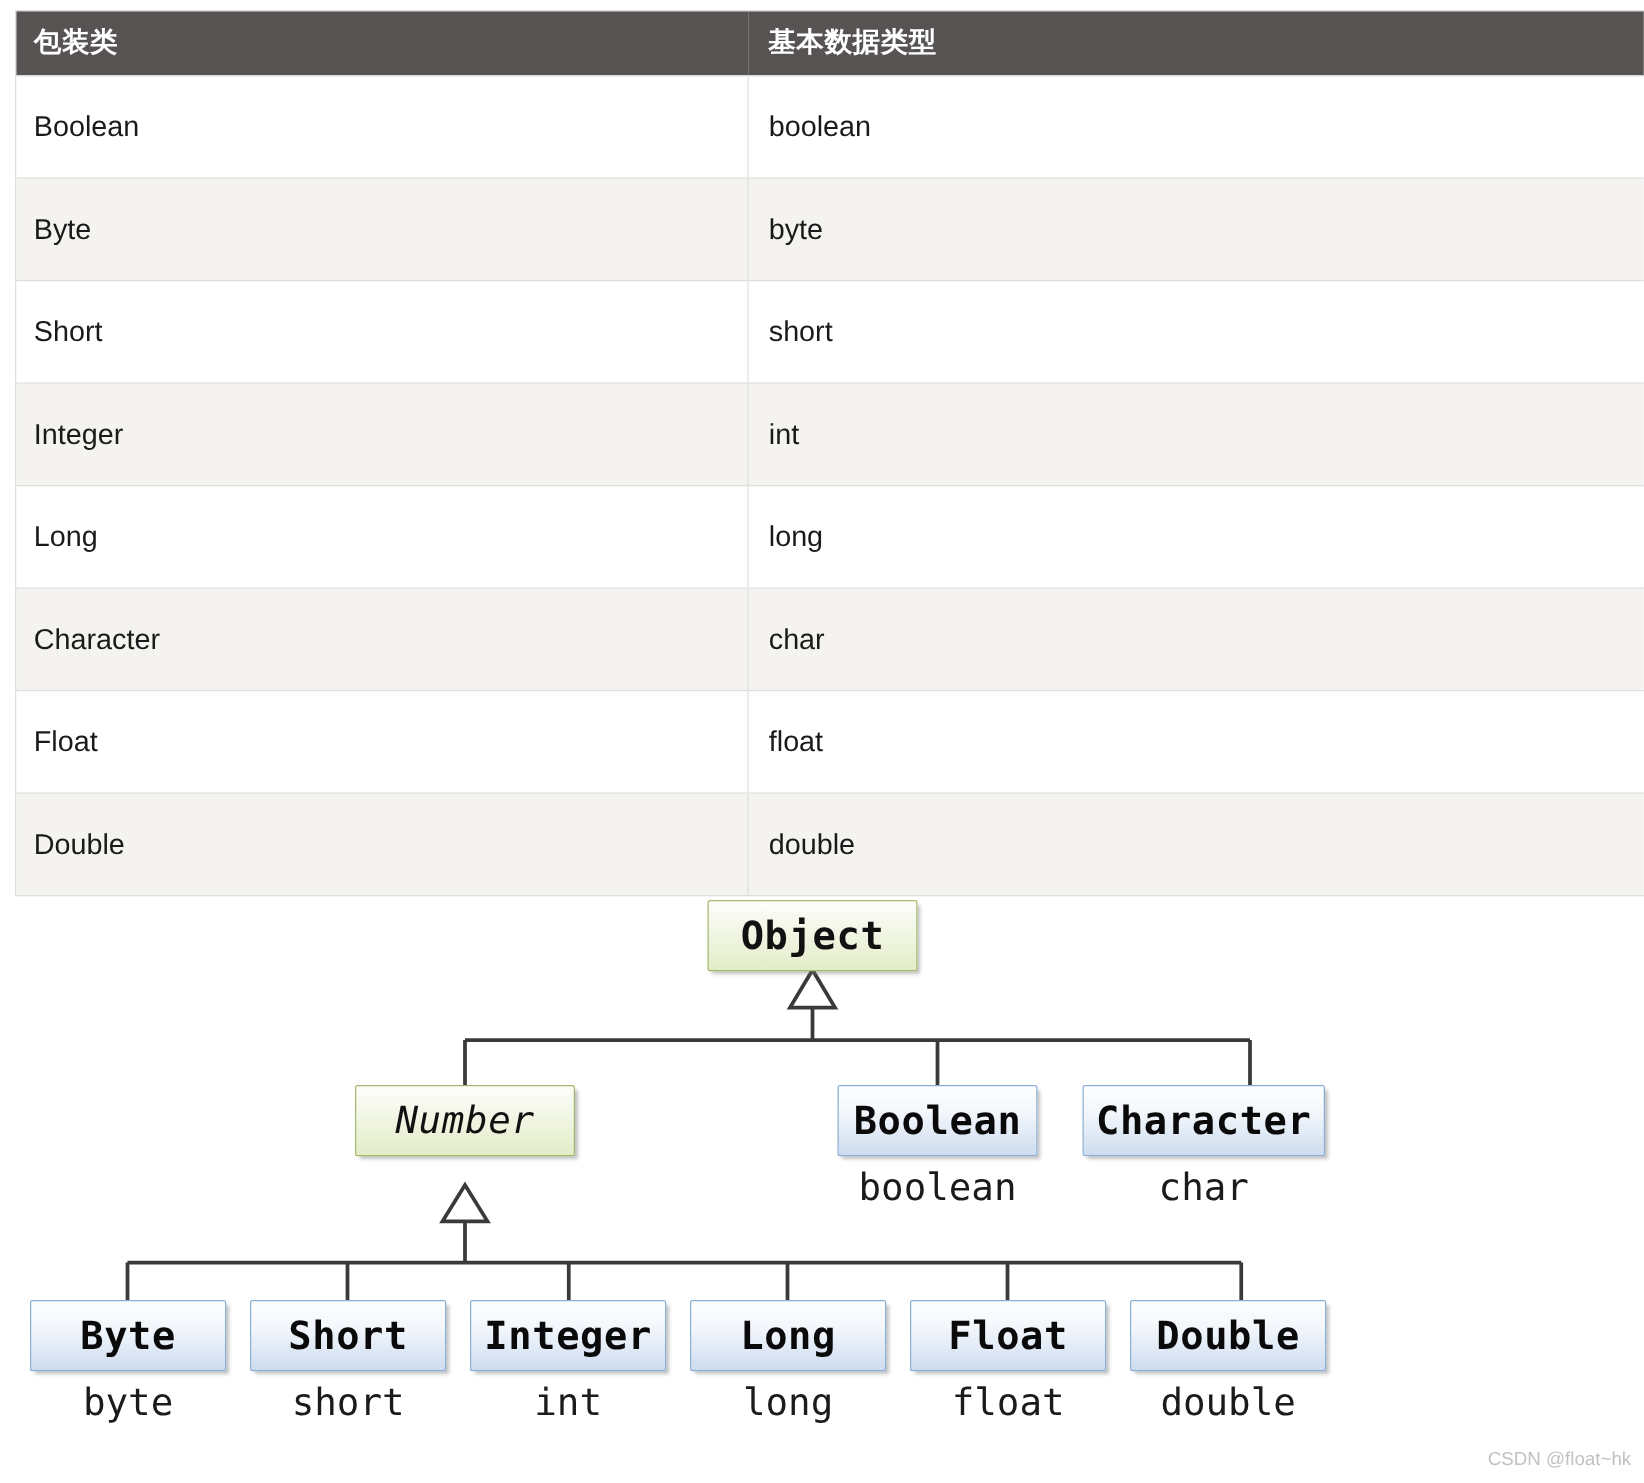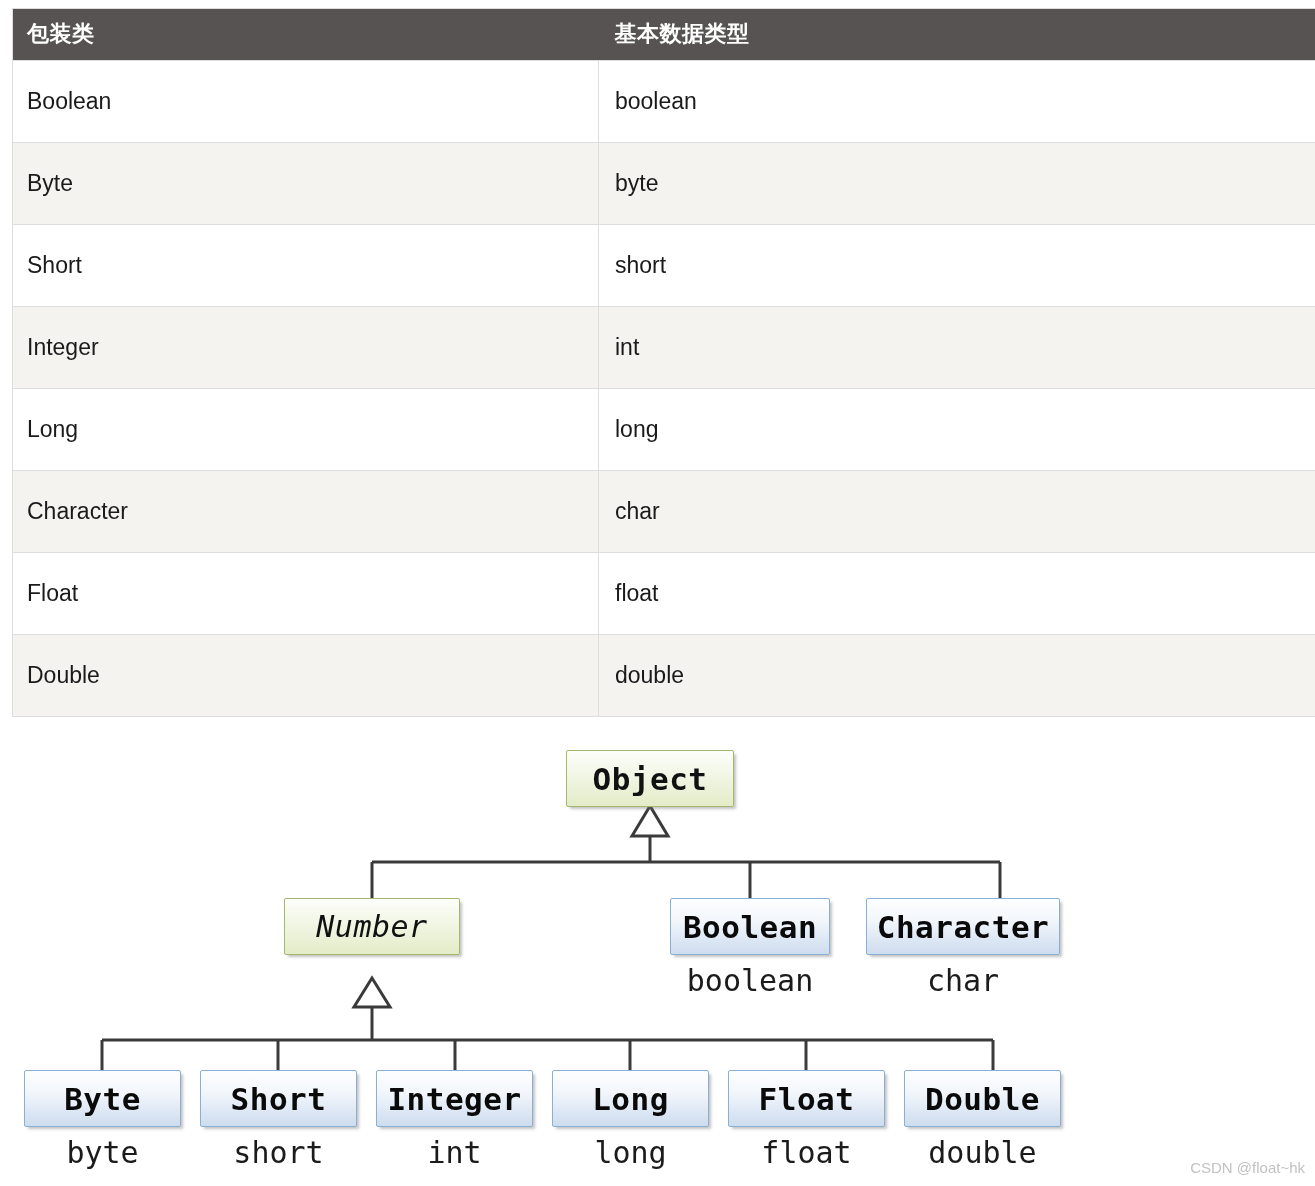--- a/index.html
+++ b/index.html
@@ -58,21 +58,21 @@
   }
   table.types tbody td.col2 {
     border-left: 1px solid #dedede;
     padding-left: 16px;
   }
   table.types tbody tr.alt td { background: #f4f3f0; }
 
   
   .diagram {
     position: absolute;
-    left: 0; top: 714px;
+    left: 0; top: 684px;
     width: 1315px;
     height: 472px;
   }
   .diagram svg { display: block; }
 
   .node {
     position: absolute;
     border-radius: 2px;
     display: flex;
     align-items: center;

